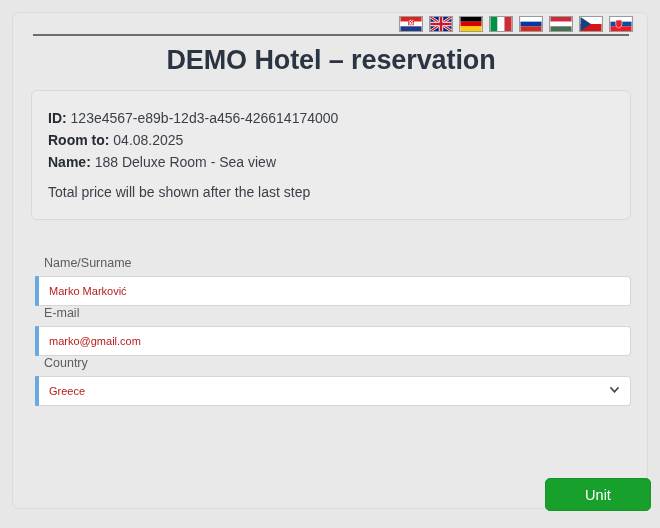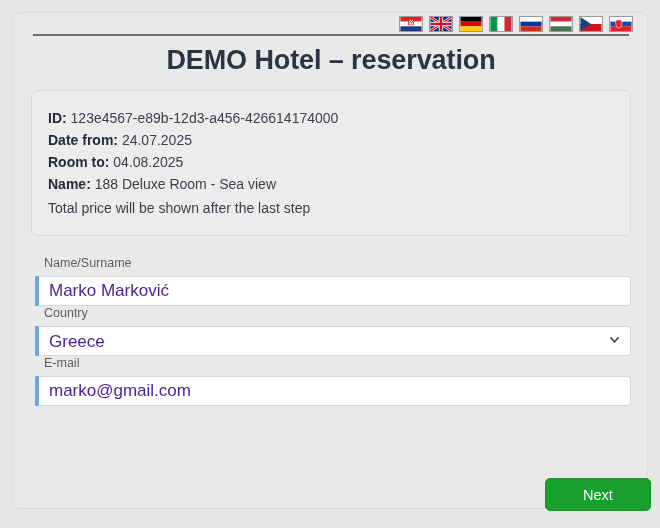--- a/index.html
+++ b/index.html
@@ -94,21 +94,21 @@
     white-space: nowrap;
   }
   .info-row .lbl {
     font-weight: bold;
     color: #262b33;
   }
   .info-note {
     font-size: 14px;
     color: #3a3f48;
     line-height: 22px;
-    margin-top: 2px;
+    margin-top: 8px;
   }
 
   
   .form {
     position: absolute;
     left: 18px;
     top: 243px;
     width: 600px;
   }
   .field { }
@@ -135,22 +135,22 @@
     left: 8px;
     top: 0;
     width: 592px;
     height: 30px;
     box-sizing: border-box;
     background: #ffffff;
     border: 1px solid #d5d5d5;
     border-left: none;
     border-radius: 0 4px 4px 0;
     font-family: "Liberation Sans", sans-serif;
-    font-size: 17px;
-    color: #4c1d95;
+    font-size: 11px;
+    color: #b91c1c;
     padding: 0 10px;
     outline: none;
   }
   .sel-input {
     appearance: none;
     -webkit-appearance: none;
     -moz-appearance: none;
     cursor: pointer;
   }
   .chev {
@@ -260,64 +260,60 @@
     <div class="divider"></div>
 
     <div class="title">DEMO Hotel – reservation</div>
 
     <div class="info-panel">
       <div class="info-row">
         <span class="lbl">ID:</span>
         <span>123e4567-e89b-12d3-a456-426614174000</span>
       </div>
       <div class="info-row">
-        <span class="lbl">Date from:</span>
-        <span>24.07.2025</span>
-      </div>
-      <div class="info-row">
         <span class="lbl">Room to:</span>
         <span>04.08.2025</span>
       </div>
       <div class="info-row">
         <span class="lbl">Name:</span>
         <span>188 Deluxe Room - Sea view</span>
       </div>
       <div class="info-note">Total price will be shown after the last step</div>
     </div>
 
     <div class="form">
 
       <div class="field">
         <div class="field-label">Name/Surname</div>
         <div class="control-wrap">
           <span class="accent"></span>
           <input class="txt-input" type="text" value="Marko Marković" style="">
+        </div>
+      </div>
+
+      <div class="field">
+        <div class="field-label">E-mail</div>
+        <div class="control-wrap">
+          <span class="accent"></span>
+          <input class="txt-input" type="text" value="marko@gmail.com" style="">
         </div>
       </div>
 
       <div class="field">
         <div class="field-label">Country</div>
         <div class="control-wrap">
           <span class="accent"></span>
           <select class="sel-input">
             <option>Greece</option>
           </select>
           <span class="chev">
             <svg viewBox="0 0 10 7">
                 <path d="M1,1 L5,5.4 L9,1" fill="none" stroke="#3b4250" stroke-width="1.8" stroke-linecap="square"></path>
               </svg>
           </span>
         </div>
       </div>
 
-      <div class="field">
-        <div class="field-label">E-mail</div>
-        <div class="control-wrap">
-          <span class="accent"></span>
-          <input class="txt-input" type="text" value="marko@gmail.com" style="">
-        </div>
-      </div>
-
-      <button class="next-btn">Next</button>
+      <button class="next-btn">Unit</button>
     </div>
 
   </div>
 </div>
 
 </body></html>

